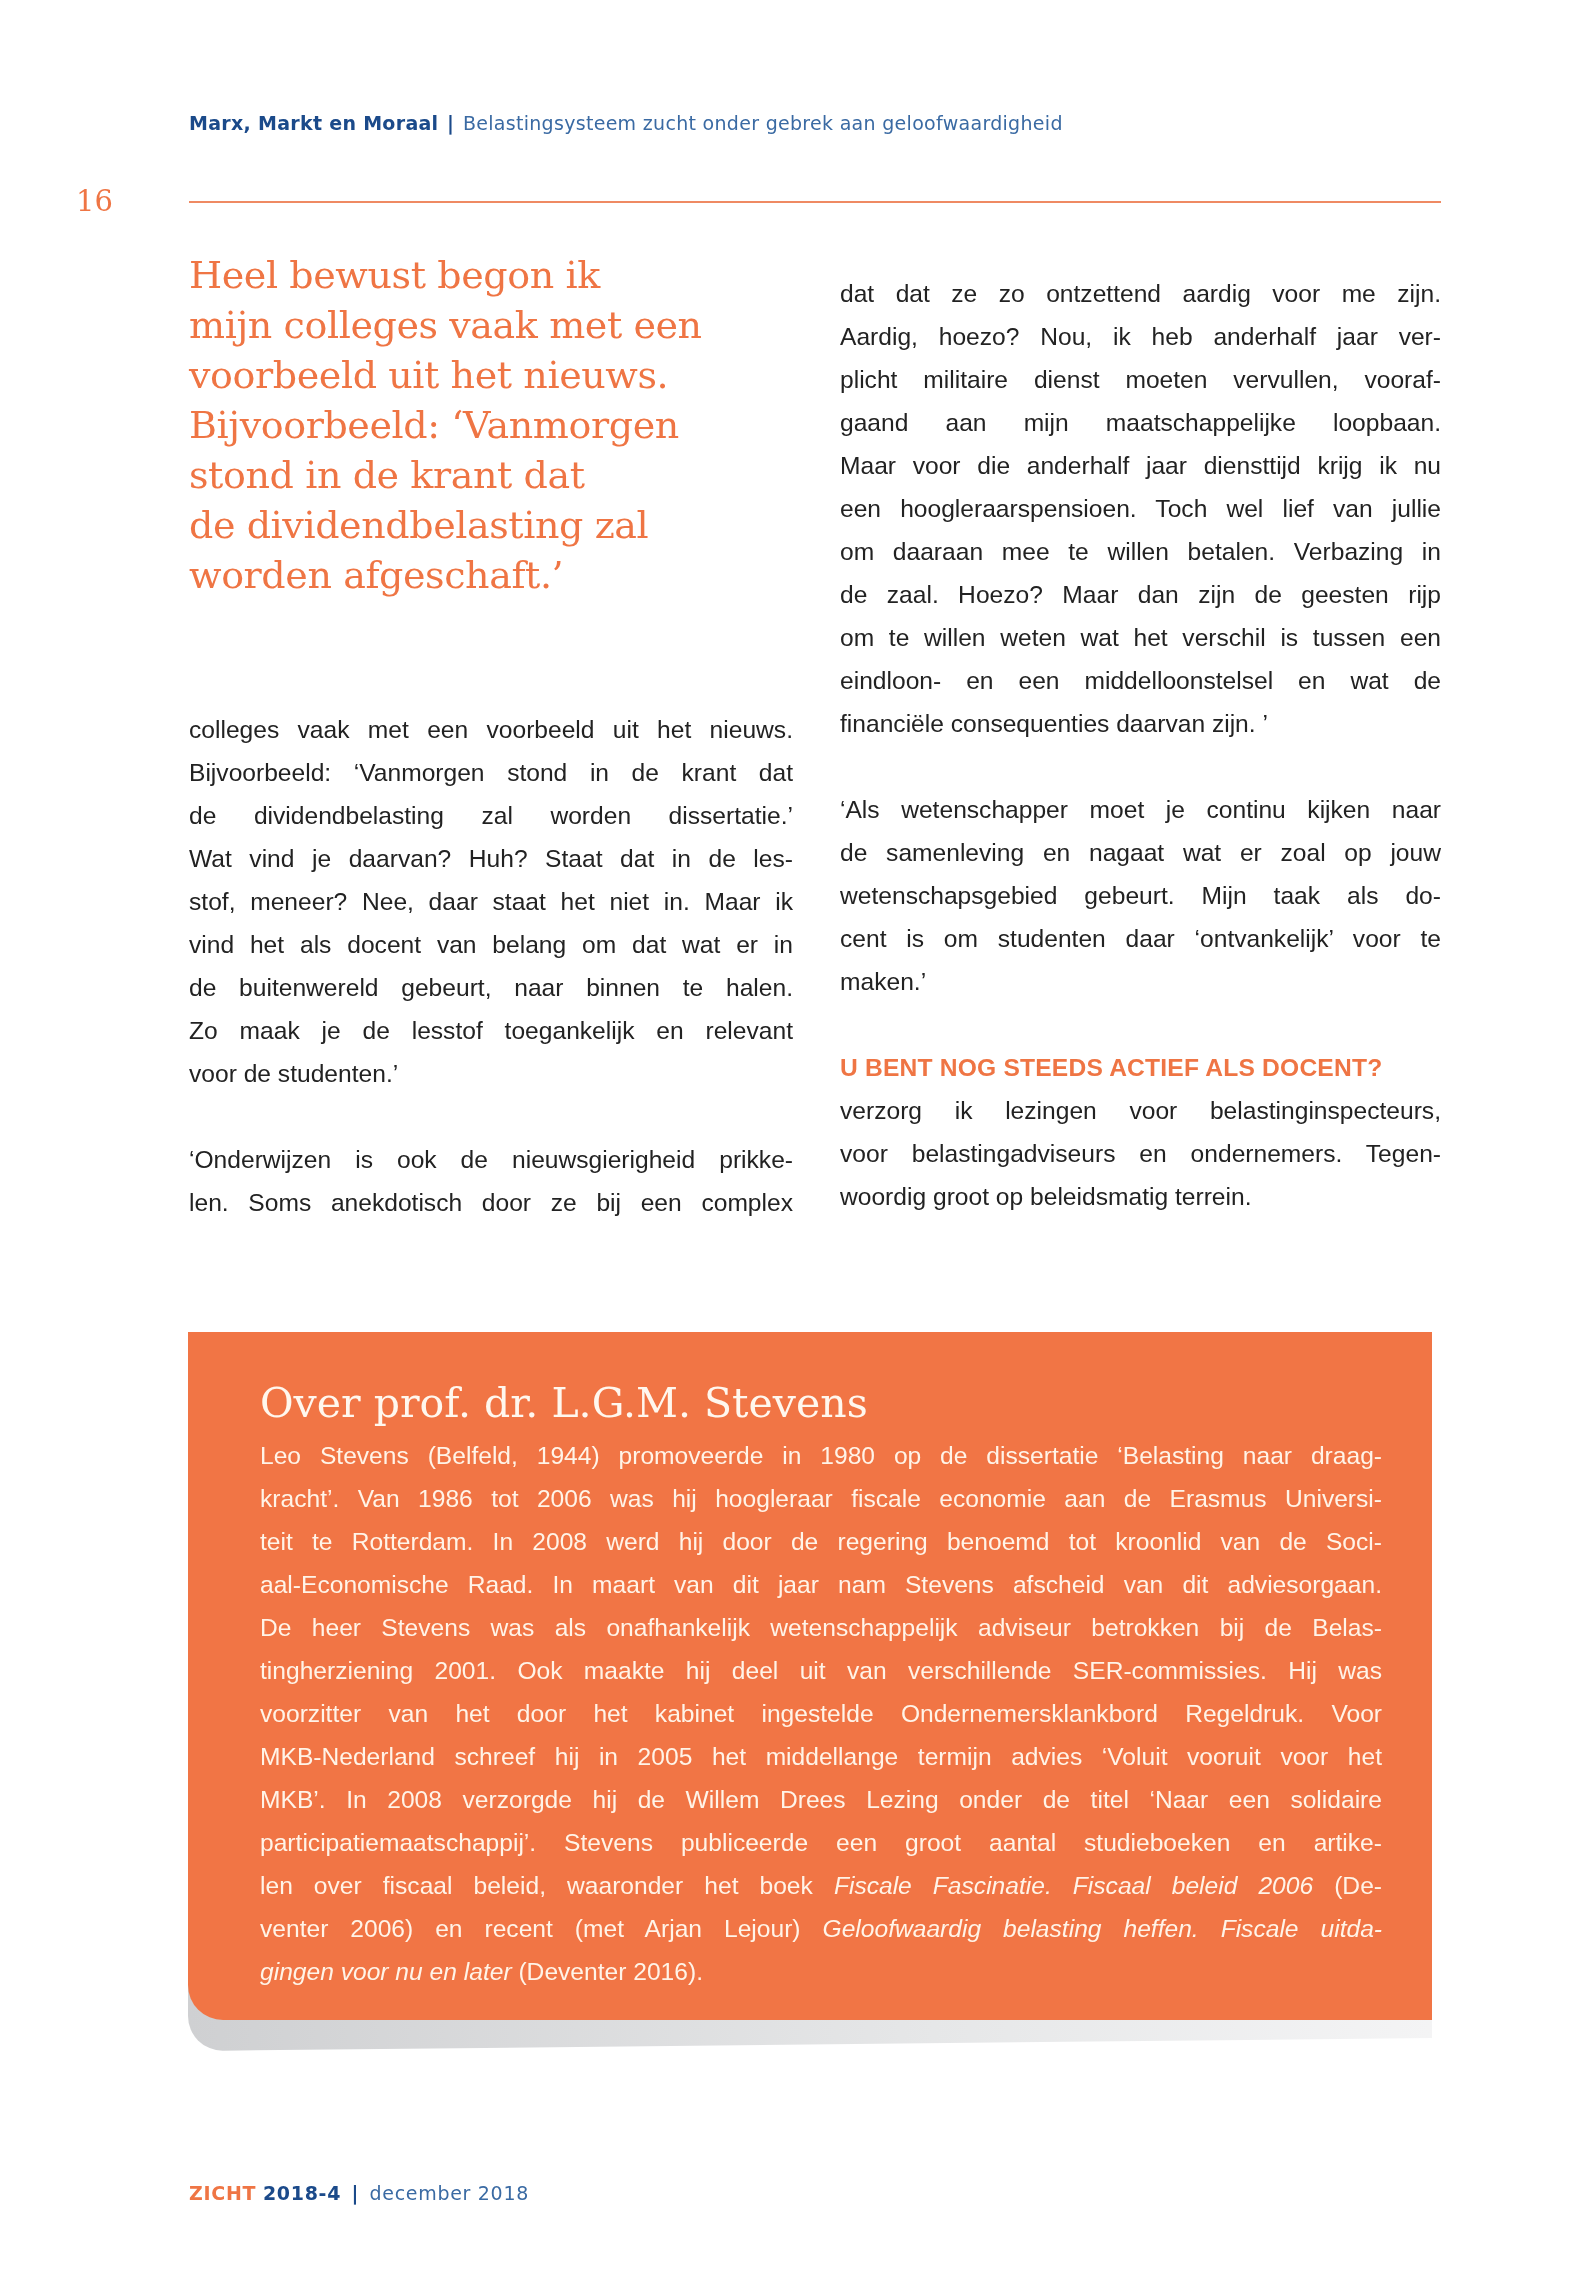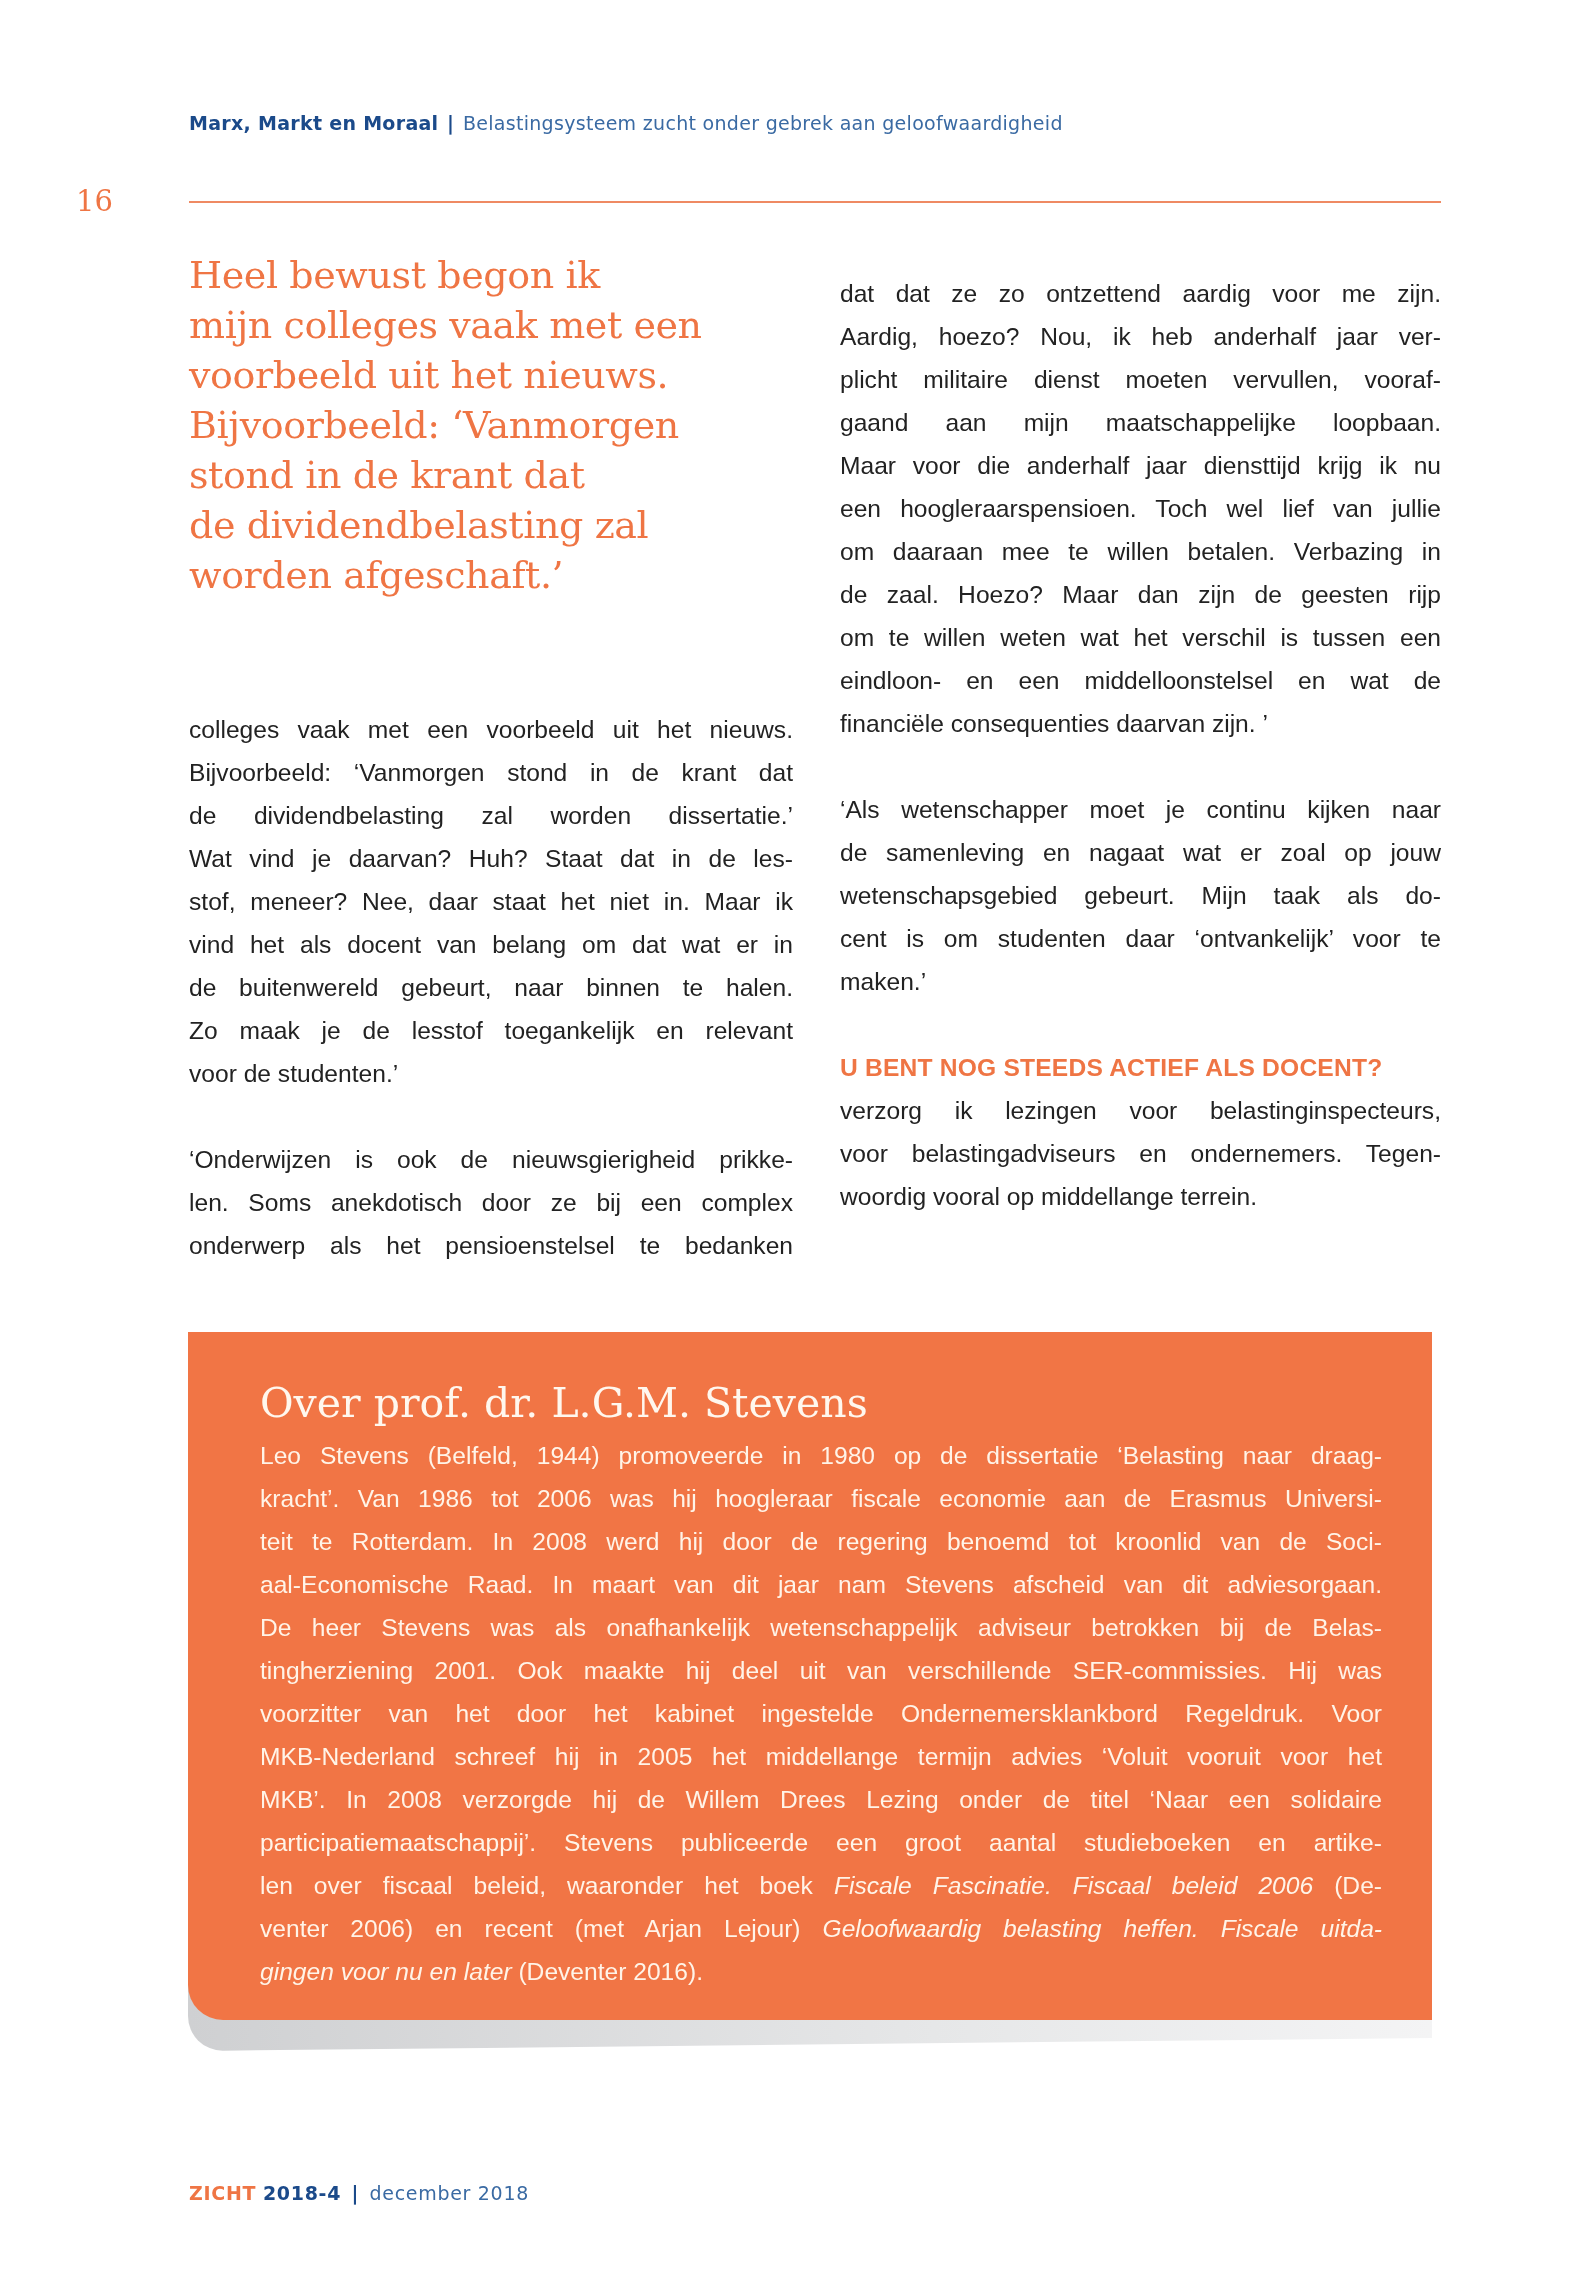--- a/index.html
+++ b/index.html
@@ -70,21 +70,20 @@
       <span class="line">stof, meneer? Nee, daar staat het niet in. Maar ik</span>
       <span class="line">vind het als docent van belang om dat wat er in</span>
       <span class="line">de buitenwereld gebeurt, naar binnen te halen.</span>
       <span class="line">Zo maak je de lesstof toegankelijk en relevant</span>
       <span class="line last">voor de studenten.’</span>
     </p>
     <div class="gap"></div>
     <p>
       <span class="line">‘Onderwijzen is ook de nieuwsgierigheid prikke-</span>
       <span class="line">len. Soms anekdotisch door ze bij een complex</span>
-      <span class="line">onderwerp als het pensioenstelsel te bedanken</span>
     </p>
   </div>
 
   <div class="col col-right">
     <p>
       <span class="line">dat dat ze zo ontzettend aardig voor me zijn.</span>
       <span class="line">Aardig, hoezo? Nou, ik heb anderhalf jaar ver-</span>
       <span class="line">plicht militaire dienst moeten vervullen, vooraf-</span>
       <span class="line">gaand aan mijn maatschappelijke loopbaan.</span>
       <span class="line">Maar voor die anderhalf jaar diensttijd krijg ik nu</span>
@@ -101,21 +100,21 @@
       <span class="line">de samenleving en nagaat wat er zoal op jouw</span>
       <span class="line">wetenschapsgebied gebeurt. Mijn taak als do-</span>
       <span class="line">cent is om studenten daar ‘ontvankelijk’ voor te</span>
       <span class="line last">maken.’</span>
     </p>
     <div class="gap"></div>
     <p class="heading">U BENT NOG STEEDS ACTIEF ALS DOCENT?</p>
     <p>
       <span class="line">verzorg ik lezingen voor belastinginspecteurs,</span>
       <span class="line">voor belastingadviseurs en ondernemers. Tegen-</span>
-      <span class="line last">woordig vooral op middellange terrein.</span>
+      <span class="line last">woordig groot op beleidsmatig terrein.</span>
     </p>
   </div>
 
   <div class="bio-shadow"></div>
   <div class="bio-box">
     <div class="bio-title">Over prof. dr. L.G.M. Stevens</div>
     <div class="bio-text">
       <span class="line">Leo Stevens (Belfeld, 1944) promoveerde in 1980 op de dissertatie ‘Belasting naar draag-</span>
       <span class="line">kracht’. Van 1986 tot 2006 was hij hoogleraar fiscale economie aan de Erasmus Universi-</span>
       <span class="line">teit te Rotterdam. In 2008 werd hij door de regering benoemd tot kroonlid van de Soci-</span>

